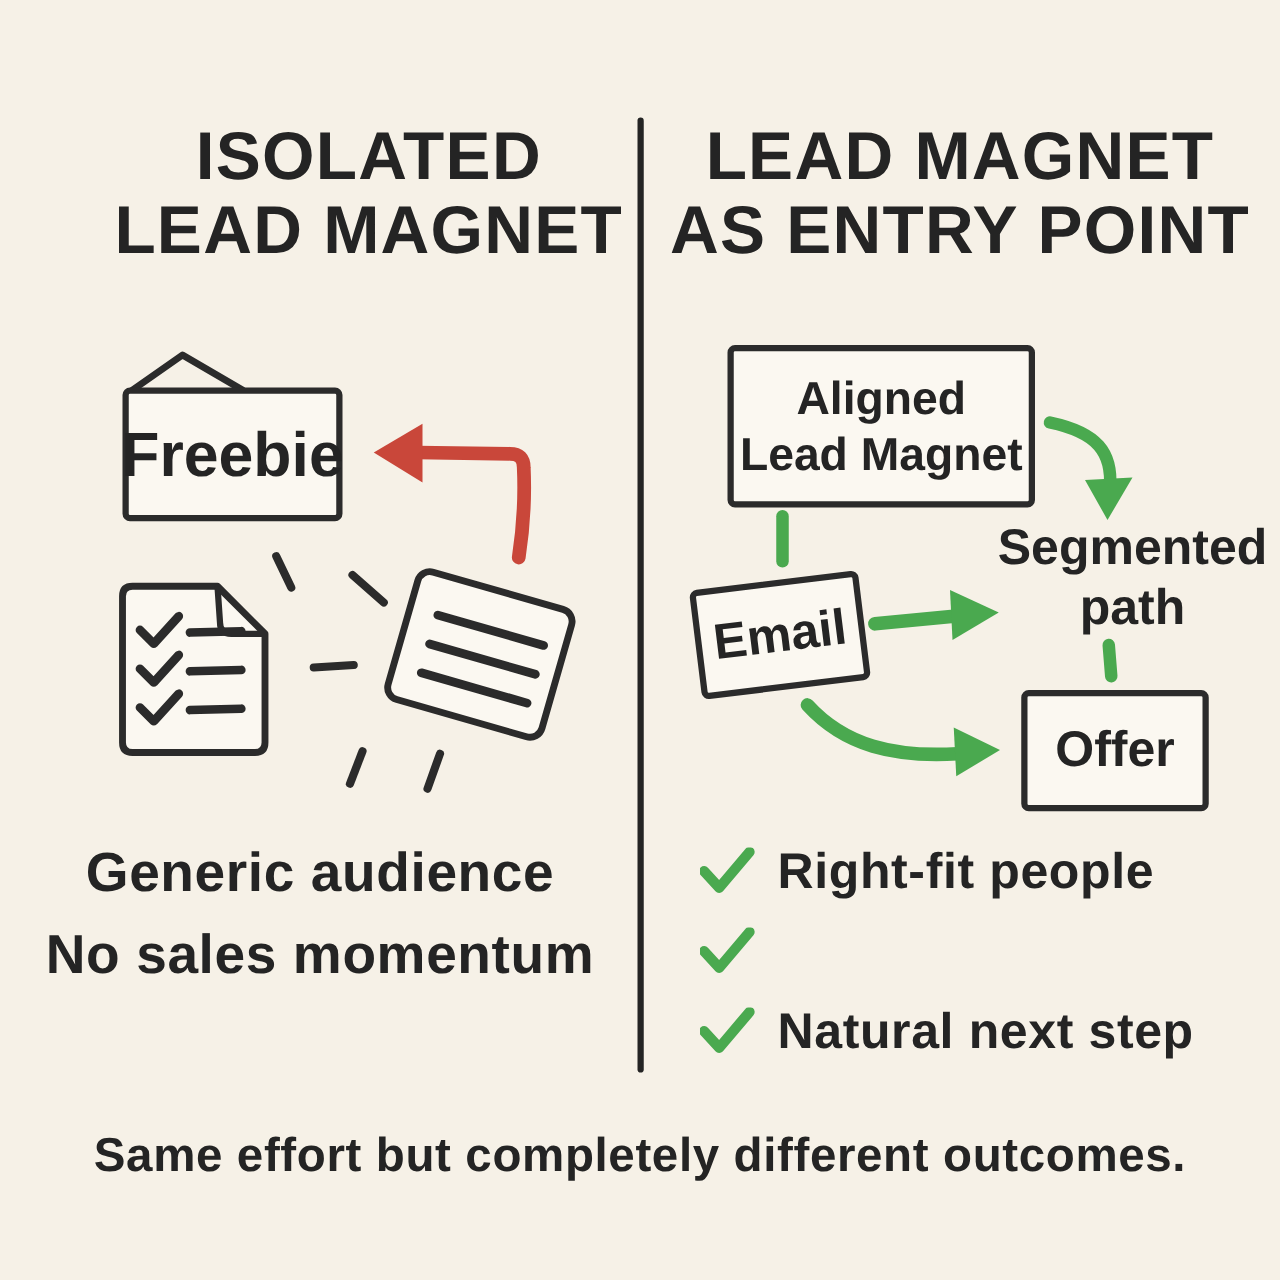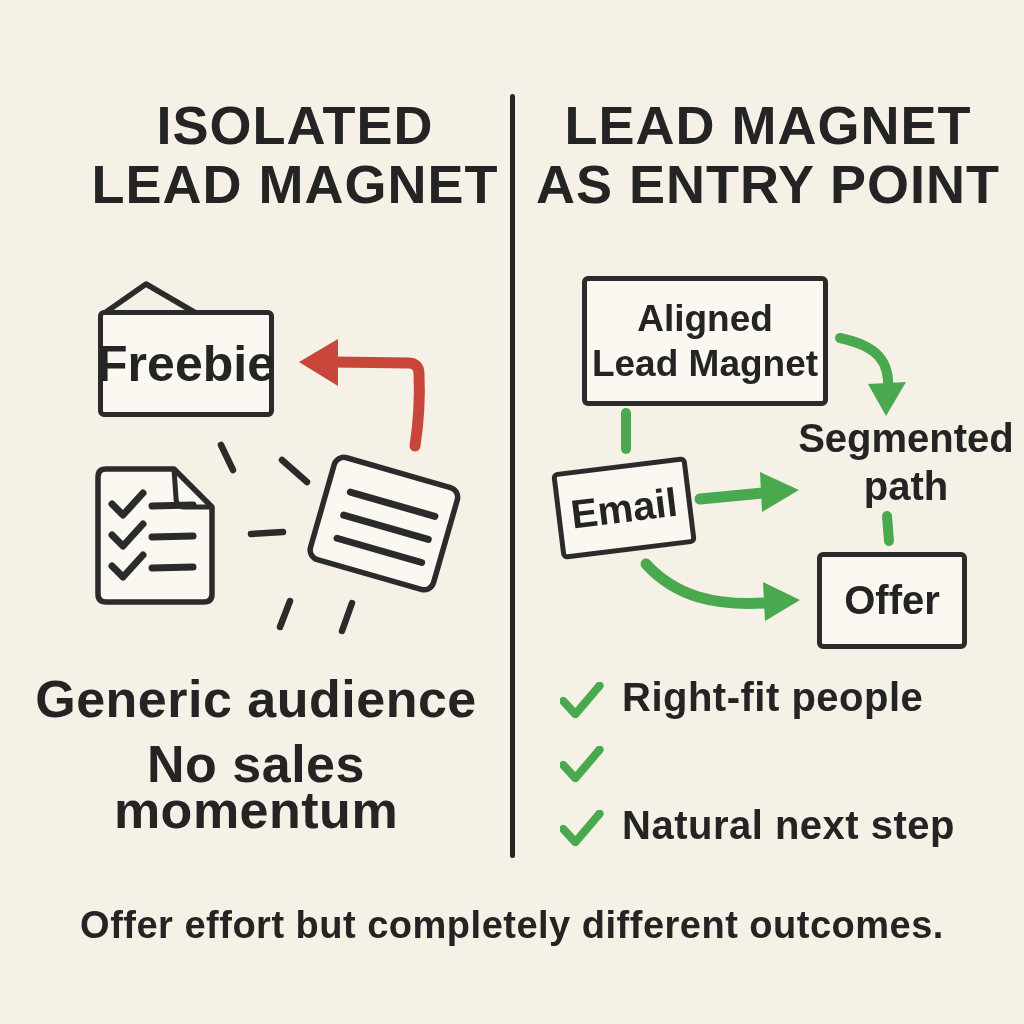--- a/index.html
+++ b/index.html
@@ -59,34 +59,34 @@
     font-size: 40px;
     line-height: 48px;
     margin-left: 28px;
   }
   .segmented-label span { display: block; }
   .drawback-list {
     position: absolute;
     left: 0; top: 676px;
     width: 512px;
     text-align: center;
-    font-size: 52px;
+    font-size: 44px;
   }
   .drawback-list .line {
     line-height: 46px;
     margin-bottom: 19px;
     letter-spacing: 0.5px;
   }
   .benefit-list {
     position: absolute;
     left: 560px; top: 674px;
   }
   .benefit-row {
     display: flex;
-    align-items: flex-end;
+    align-items: center;
     gap: 18px;
     height: 46px;
     margin-bottom: 18px;
     font-size: 40px;
     letter-spacing: 0.5px;
   }
   .benefit-row svg { flex: 0 0 auto; }
   .caption {
     position: absolute;
     left: 0; top: 904px;
@@ -197,15 +197,15 @@
       </svg>
     </div>
     <div class="benefit-row">
       <svg width="44" height="38" viewBox="0 0 40 34">
         <path d="M3,17 L14,29 L36,3" fill="none" stroke="#4aa94f" stroke-width="7.5" stroke-linecap="round" stroke-linejoin="round"></path>
       </svg>
       <span>Natural next step</span>
     </div>
   </div>
 
-  <div class="caption">Offer effort but completely different outcomes.</div>
+  <div class="caption">Same effort but completely different outcomes.</div>
 
 </div>
 
 </body></html>

